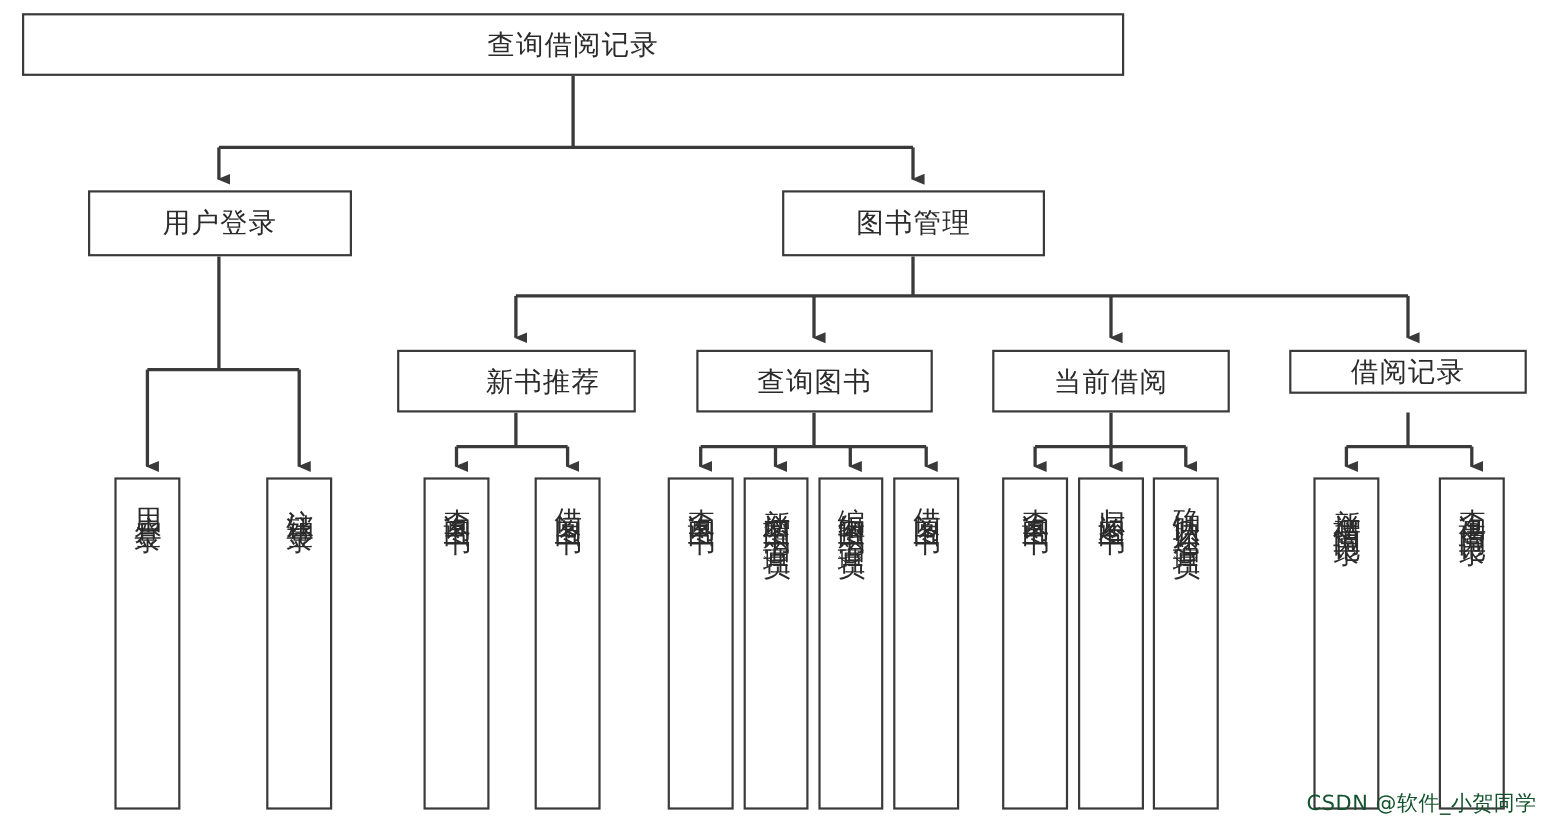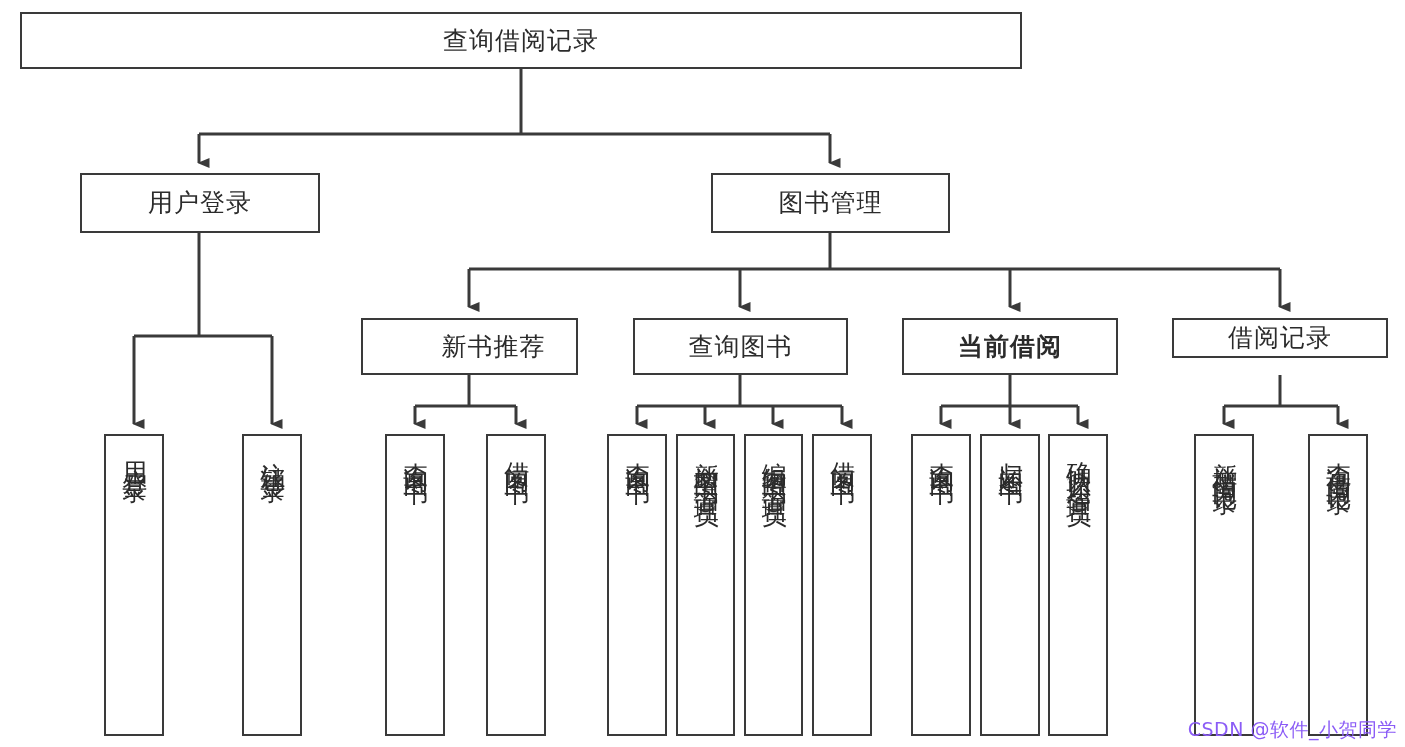--- a/index.html
+++ b/index.html
@@ -53,21 +53,21 @@
   }
   .node .label {
     display: block;
     white-space: pre-line;
   }
   #watermark {
     position: absolute;
     right: 8px;
     bottom: 4px;
     font-size: 19px;
-    color: #8b5cf6;
+    color: #14532d;
     letter-spacing: 0.5px;
     user-select: none;
     white-space: nowrap;
   }
 </style>
 </head>
 <body>
 
 <div id="canvas">
 
@@ -131,21 +131,21 @@
   <div class="node horiz" style="left:711px; top:173px; width:239px; height:60px;">
     <span class="label">图书管理</span>
   </div>
 
   <div class="node horiz" style="left:361px; top:318px; width:217px; height:57px;padding-left:48px;">
     <span class="label">新书推荐</span>
   </div>
   <div class="node horiz" style="left:633px; top:318px; width:215px; height:57px;">
     <span class="label">查询图书</span>
   </div>
-  <div class="node horiz" style="left:902px; top:318px; width:216px; height:57px;font-weight:bold;">
+  <div class="node horiz" style="left:902px; top:318px; width:216px; height:57px;">
     <span class="label">当前借阅</span>
   </div>
   <div class="node horiz" style="left:1172px; top:318px; width:216px; height:40px;">
     <span class="label">借阅记录</span>
   </div>
 
   <div class="node vert" style="left:104px; top:434px; width:60px; height:302px;">
     <span class="label">用户登录</span>
   </div>
   <div class="node vert" style="left:242px; top:434px; width:60px; height:302px;">

